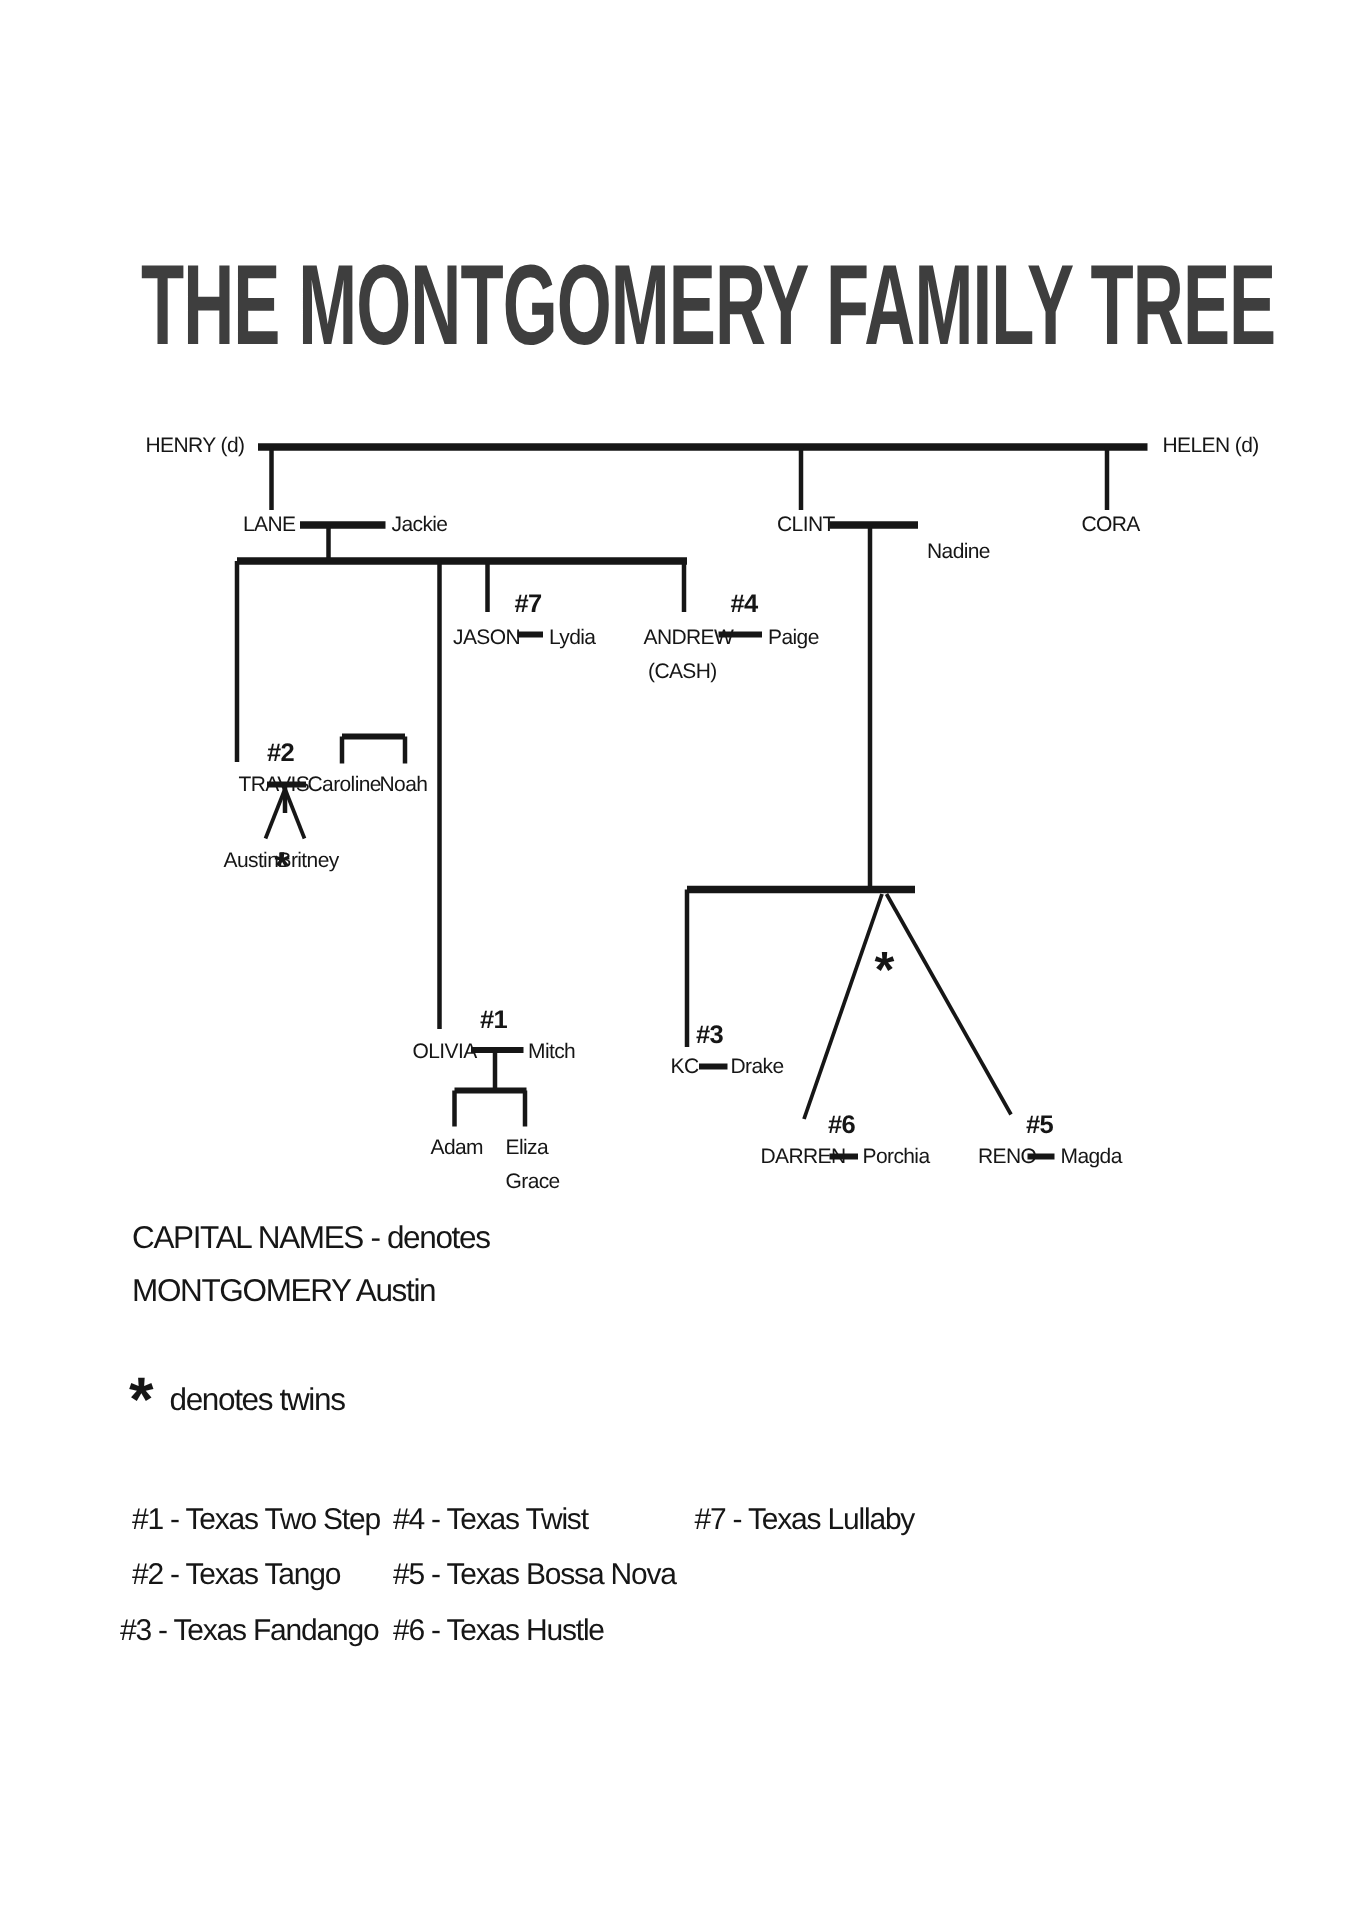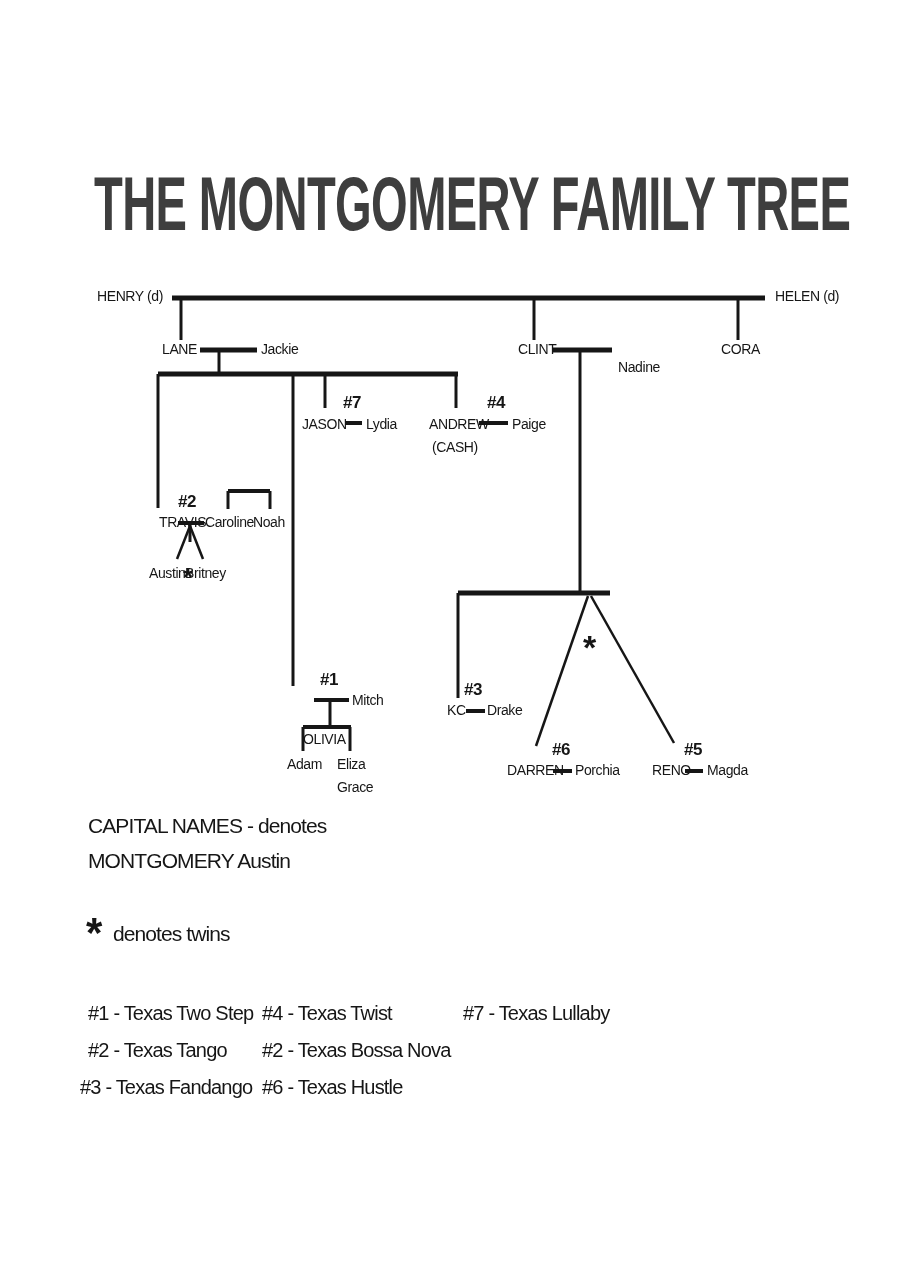--- a/index.html
+++ b/index.html
@@ -78,21 +78,21 @@
       <div class="lbl name" style="left: 432px; top: 440px;">(CASH)</div>
       <div class="lbl tag" style="left: 487px; top: 394px;">#4</div>
       <div class="lbl name" style="left: 512px; top: 417px;">Paige</div>
       <div class="lbl name" style="left: 139px; top: 515px; margin-left: 20px;">TRAVIS</div>
       <div class="lbl tag" style="left: 178px; top: 493px;">#2</div>
       <div class="lbl name" style="left: 205px; top: 515px;">Caroline</div>
       <div class="lbl name" style="left: 253px; top: 515px;">Noah</div>
       <div class="lbl name" style="left: 149px; top: 566px;">Austin</div>
       <div class="lbl star" style="left: 183px; top: 564px; font-size: 26px;">*</div>
       <div class="lbl name" style="left: 185px; top: 566px;">Britney</div>
-      <div class="lbl name" style="left: 275px; top: 732px; margin-left: 28px;">OLIVIA</div>
+      <div class="lbl name" style="left: 275px; top: 693px;">OLIVIA</div>
       <div class="lbl tag" style="left: 320px; top: 671px;">#1</div>
       <div class="lbl name" style="left: 352px; top: 693px;">Mitch</div>
       <div class="lbl name" style="left: 287px; top: 757px;">Adam</div>
       <div class="lbl name" style="left: 337px; top: 757px;">Eliza</div>
       <div class="lbl name" style="left: 337px; top: 780px;">Grace</div>
       <div class="lbl name" style="left: 447px; top: 703px;">KC</div>
       <div class="lbl tag" style="left: 464px; top: 681px;">#3</div>
       <div class="lbl name" style="left: 487px; top: 703px;">Drake</div>
       <div class="lbl star" style="left: 583px; top: 630px; font-size: 34px;">*</div>
       <div class="lbl name" style="left: 507px; top: 763px;">DARREN</div>
@@ -108,17 +108,17 @@
     <div class="legend-line l2">MONTGOMERY Austin</div>
     <div class="twins-star">*</div>
     <div class="twins-text">denotes twins</div>
   </div>
 
   <div>
       <div class="dance-item" style="left: 88px; top: 1002px;">#1 - Texas Two Step</div>
       <div class="dance-item" style="left: 88px; top: 1039px;">#2 - Texas Tango</div>
       <div class="dance-item" style="left: 80px; top: 1076px;">#3 - Texas Fandango</div>
       <div class="dance-item" style="left: 262px; top: 1002px;">#4 - Texas Twist</div>
-      <div class="dance-item" style="left: 262px; top: 1039px;">#2 - Texas Bossa Nova</div>
+      <div class="dance-item" style="left: 262px; top: 1039px;">#5 - Texas Bossa Nova</div>
       <div class="dance-item" style="left: 262px; top: 1076px;">#6 - Texas Hustle</div>
       <div class="dance-item" style="left: 463px; top: 1002px;">#7 - Texas Lullaby</div>
     </div>
 </div>
 
 </body></html>

